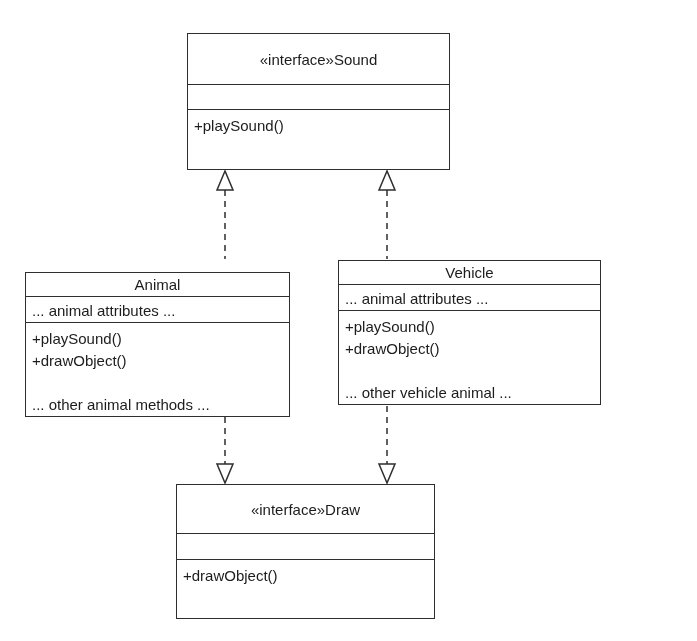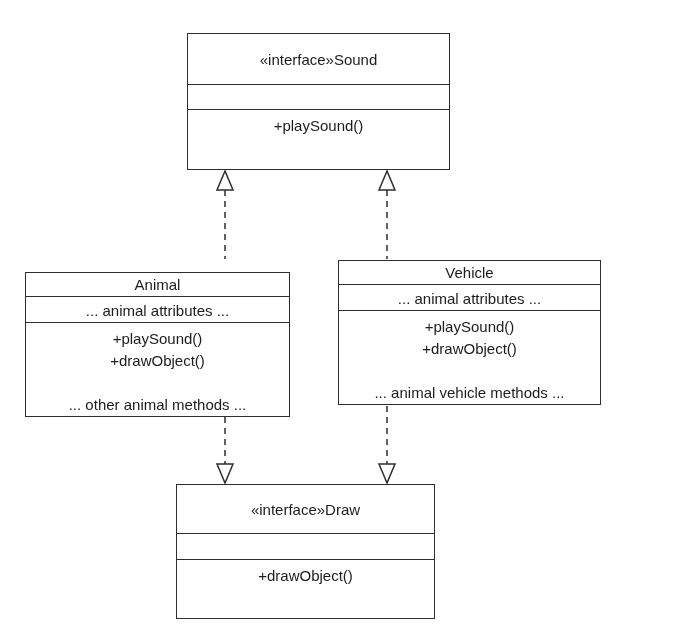--- a/index.html
+++ b/index.html
@@ -31,21 +31,21 @@
   }
   .uml-class {
     position: absolute;
     box-sizing: border-box;
     border: 1.5px solid #2e2e2e;
     background: #ffffff;
     display: flex;
     flex-direction: column;
     font-size: 15px;
   }
-  .sec { box-sizing: border-box; text-align: center; }
+  .sec { box-sizing: border-box; }
   .sec + .sec { border-top: 1.5px solid #2e2e2e; }
   .head {
     display: flex;
     flex-direction: row;
     justify-content: center;
     align-items: center;
     text-align: right;
     line-height: 21px;
   }
   .attrs {
@@ -114,21 +114,21 @@
     <div class="sec head" style="height:25px;">
       <div>Vehicle</div>
     </div>
     <div class="sec attrs" style="height:28px;">
       <div class="line">... animal attributes ...</div>
     </div>
     <div class="sec methods">
       <div class="line">+playSound()</div>
       <div class="line">+drawObject()</div>
       <div class="line"></div>
-      <div class="line">... animal vehicle methods ...</div>
+      <div class="line">... other vehicle animal ...</div>
     </div>
   </div>
 
   <div class="uml-class" style="left:176px; top:484px; width:259px; height:135px;">
     <div class="sec head" style="height:48px;">
       <div>«interface»</div>
       <div>Draw</div>
     </div>
     <div class="sec attrs" style="height:26px;"></div>
     <div class="sec methods">

